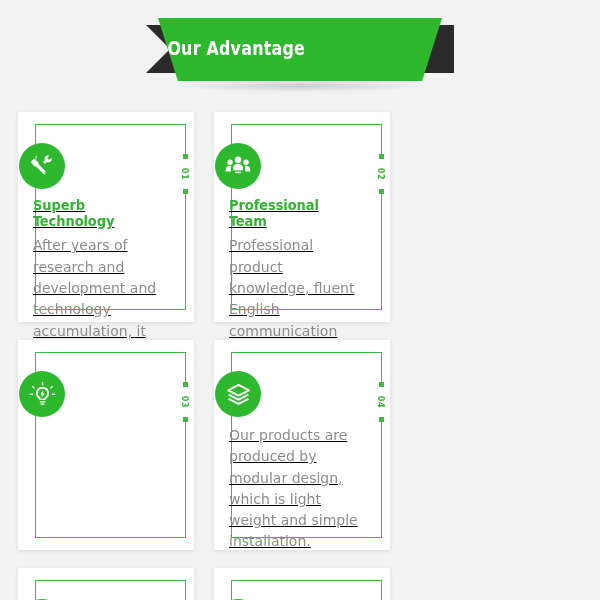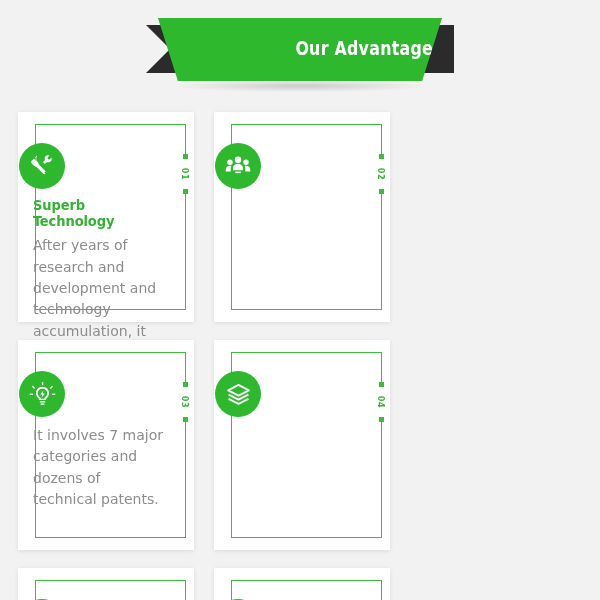--- a/index.html
+++ b/index.html
@@ -39,21 +39,21 @@
   .banner-body {
     position: absolute;
     left: 158px;
     top: 0px;
     width: 284px;
     height: 63px;
     background: #2eb82e;
     clip-path: polygon(0 0, 100% 0, 93% 100%, 7% 100%);
     display: flex;
     align-items: center;
-    justify-content: flex-end;
+    justify-content: flex-start;
   }
   .banner-body .banner-title {
     color: #ffffff;
     font-size: 20px;
     font-weight: bold;
     letter-spacing: 0.3px;
     font-family: "DejaVu Sans Condensed", "Liberation Sans Narrow", "Liberation Sans", sans-serif;
     transform: scaleX(0.88);
     white-space: nowrap;
     margin-bottom: 3px;
@@ -108,20 +108,21 @@
     align-items: center;
     justify-content: center;
   }
   .icon-circle svg { display: block; }
 
   .card-body {
     position: absolute;
     left: -3px;
     top: 72px;
     right: 20px;
+    text-decoration: underline;
   }
 
   .card-title {
     color: #35b235;
     font-size: 14.5px;
     font-weight: bold;
     line-height: 1.12;
     font-family: "DejaVu Sans Condensed", "Liberation Sans Narrow", "Liberation Sans", sans-serif;
     letter-spacing: -0.1px;
     margin-bottom: 6px;
@@ -208,20 +209,25 @@
       <div class="icon-circle">
         <svg width="26" height="26" viewBox="0 0 24 24" fill="#ffffff">
           <circle cx="12" cy="6.2" r="3"></circle>
           <path d="M12 10c-2.6 0-4.6 1.6-4.6 3.6V16h9.2v-2.4C16.6 11.6 14.6 10 12 10z"></path>
           <circle cx="4.6" cy="8.6" r="2.5"></circle>
           <path d="M4.6 11.8c-2.2 0-3.9 1.4-3.9 3.1V17h4.6v-3.4c0-.7.2-1.3.6-1.8-.4 0-.9 0-1.3 0z"></path>
           <circle cx="19.4" cy="8.6" r="2.5"></circle>
           <path d="M19.4 11.8c2.2 0 3.9 1.4 3.9 3.1V17h-4.6v-3.4c0-.7-.2-1.3-.6-1.8.4 0 .9 0 1.3 0z"></path>
           <rect x="9.4" y="17.2" width="5.2" height="1.4"></rect>
         </svg>
+      </div>
+      <div class="card-body">
+        <div class="card-title">Professional
+Team</div>
+        <div class="card-text">Professional product knowledge, fluent English communication and familiar with customs procedures.</div>
       </div>
       <div class="card-number">
         <span class="num">02</span>
       </div>
     </div>
   </div>
 
   <div class="card">
     <div class="card-inner">
       <div class="icon-circle">
@@ -231,38 +237,38 @@
           <rect x="10.2" y="20" width="3.6" height="1.2" rx="0.6"></rect>
           <path d="M12.9 8.2 9.9 11.9h2l-.8 2.9 3-3.7h-2z"></path>
           <rect x="11.4" y="0.8" width="1.3" height="3" rx="0.6"></rect>
           <rect x="3.3" y="4.1" width="1.3" height="3" rx="0.6" transform="rotate(-45 3.95 5.6)"></rect>
           <rect x="19.4" y="4.1" width="1.3" height="3" rx="0.6" transform="rotate(45 20.05 5.6)"></rect>
           <rect x="0.6" y="11.2" width="3" height="1.3" rx="0.6"></rect>
           <rect x="20.4" y="11.2" width="3" height="1.3" rx="0.6"></rect>
         </svg>
       </div>
       <div class="card-body">
-        <div class="card-text">It involves 7 major categories and dozens of technical patents.</div>
       </div>
       <div class="card-number">
         <span class="num">03</span>
       </div>
     </div>
   </div>
 
   <div class="card">
     <div class="card-inner">
       <div class="icon-circle">
         <svg width="27" height="27" viewBox="0 0 24 24" fill="none" stroke="#ffffff" stroke-width="1.7" stroke-linejoin="round">
           <path d="M12 3.5 2.8 8.3 12 13l9.2-4.7L12 3.5z"></path>
           <path d="M3.2 12.2 12 16.6l8.8-4.4"></path>
           <path d="M3.2 15.9 12 20.3l8.8-4.4"></path>
         </svg>
       </div>
       <div class="card-body">
+        <div class="card-text">Our products are produced by modular design, which is light weight and simple installation.</div>
       </div>
       <div class="card-number">
         <span class="num">04</span>
       </div>
     </div>
   </div>
 
   <div class="card">
     <div class="card-inner">
       <div class="icon-circle">

